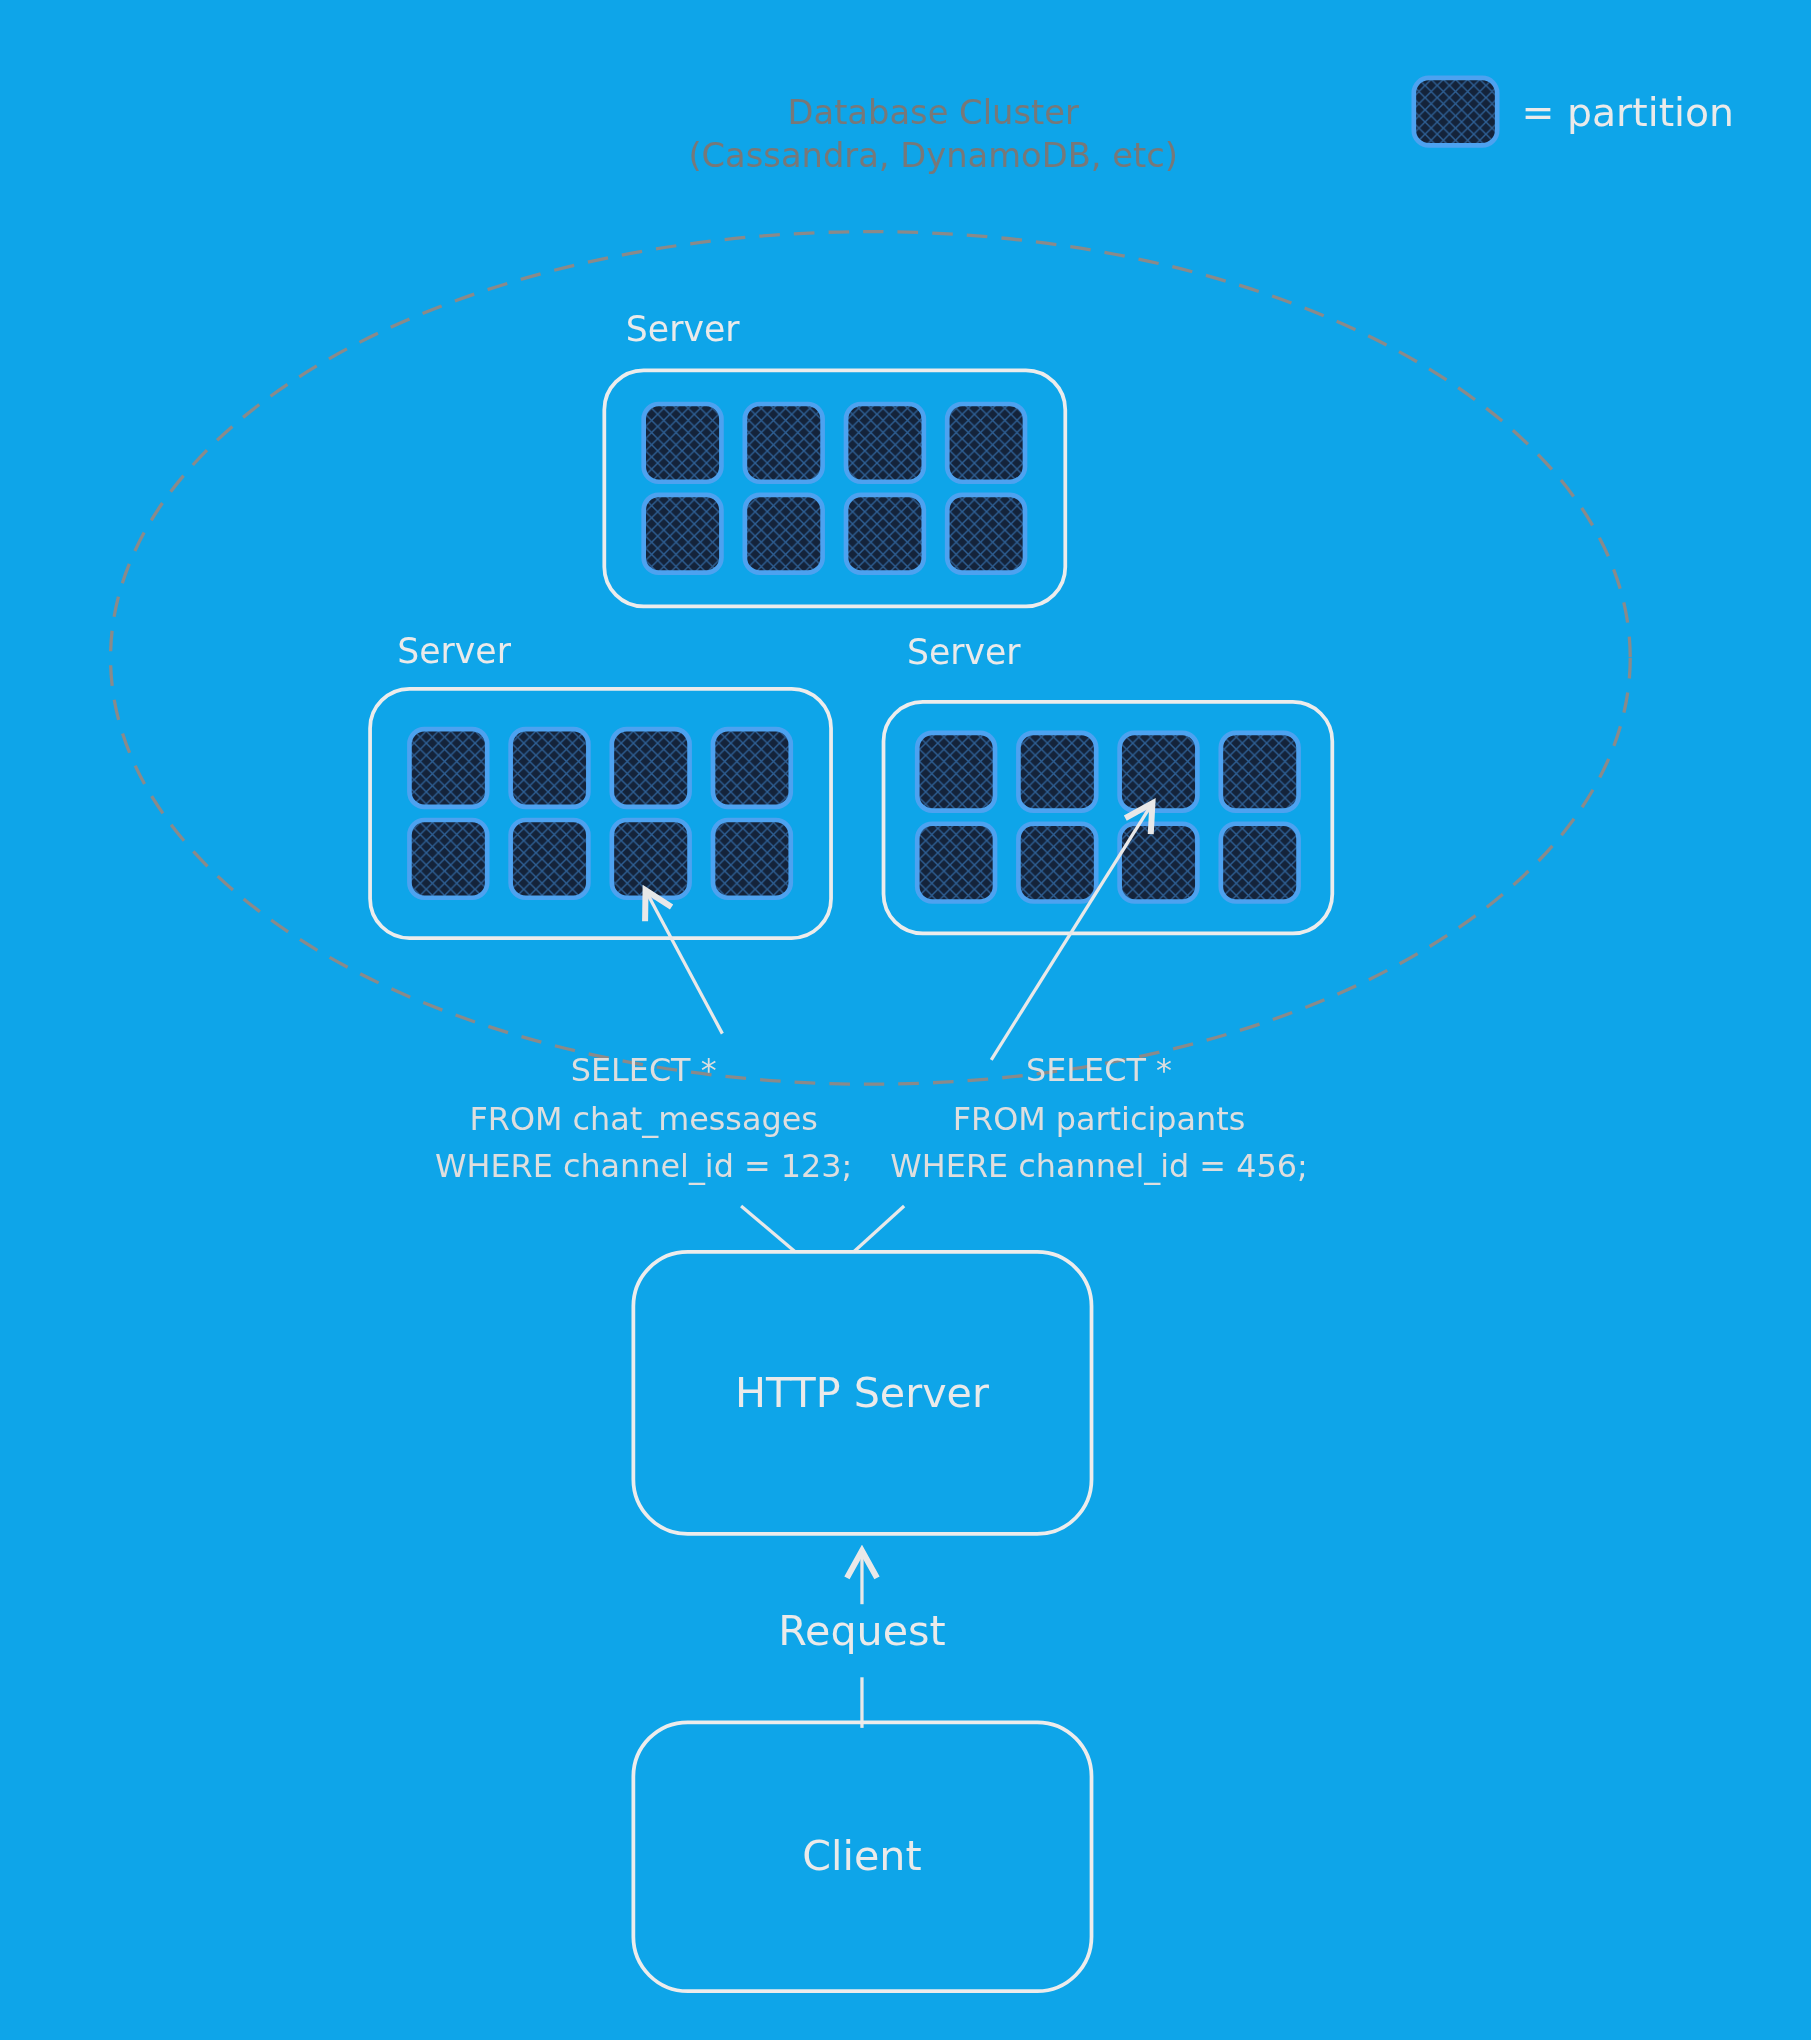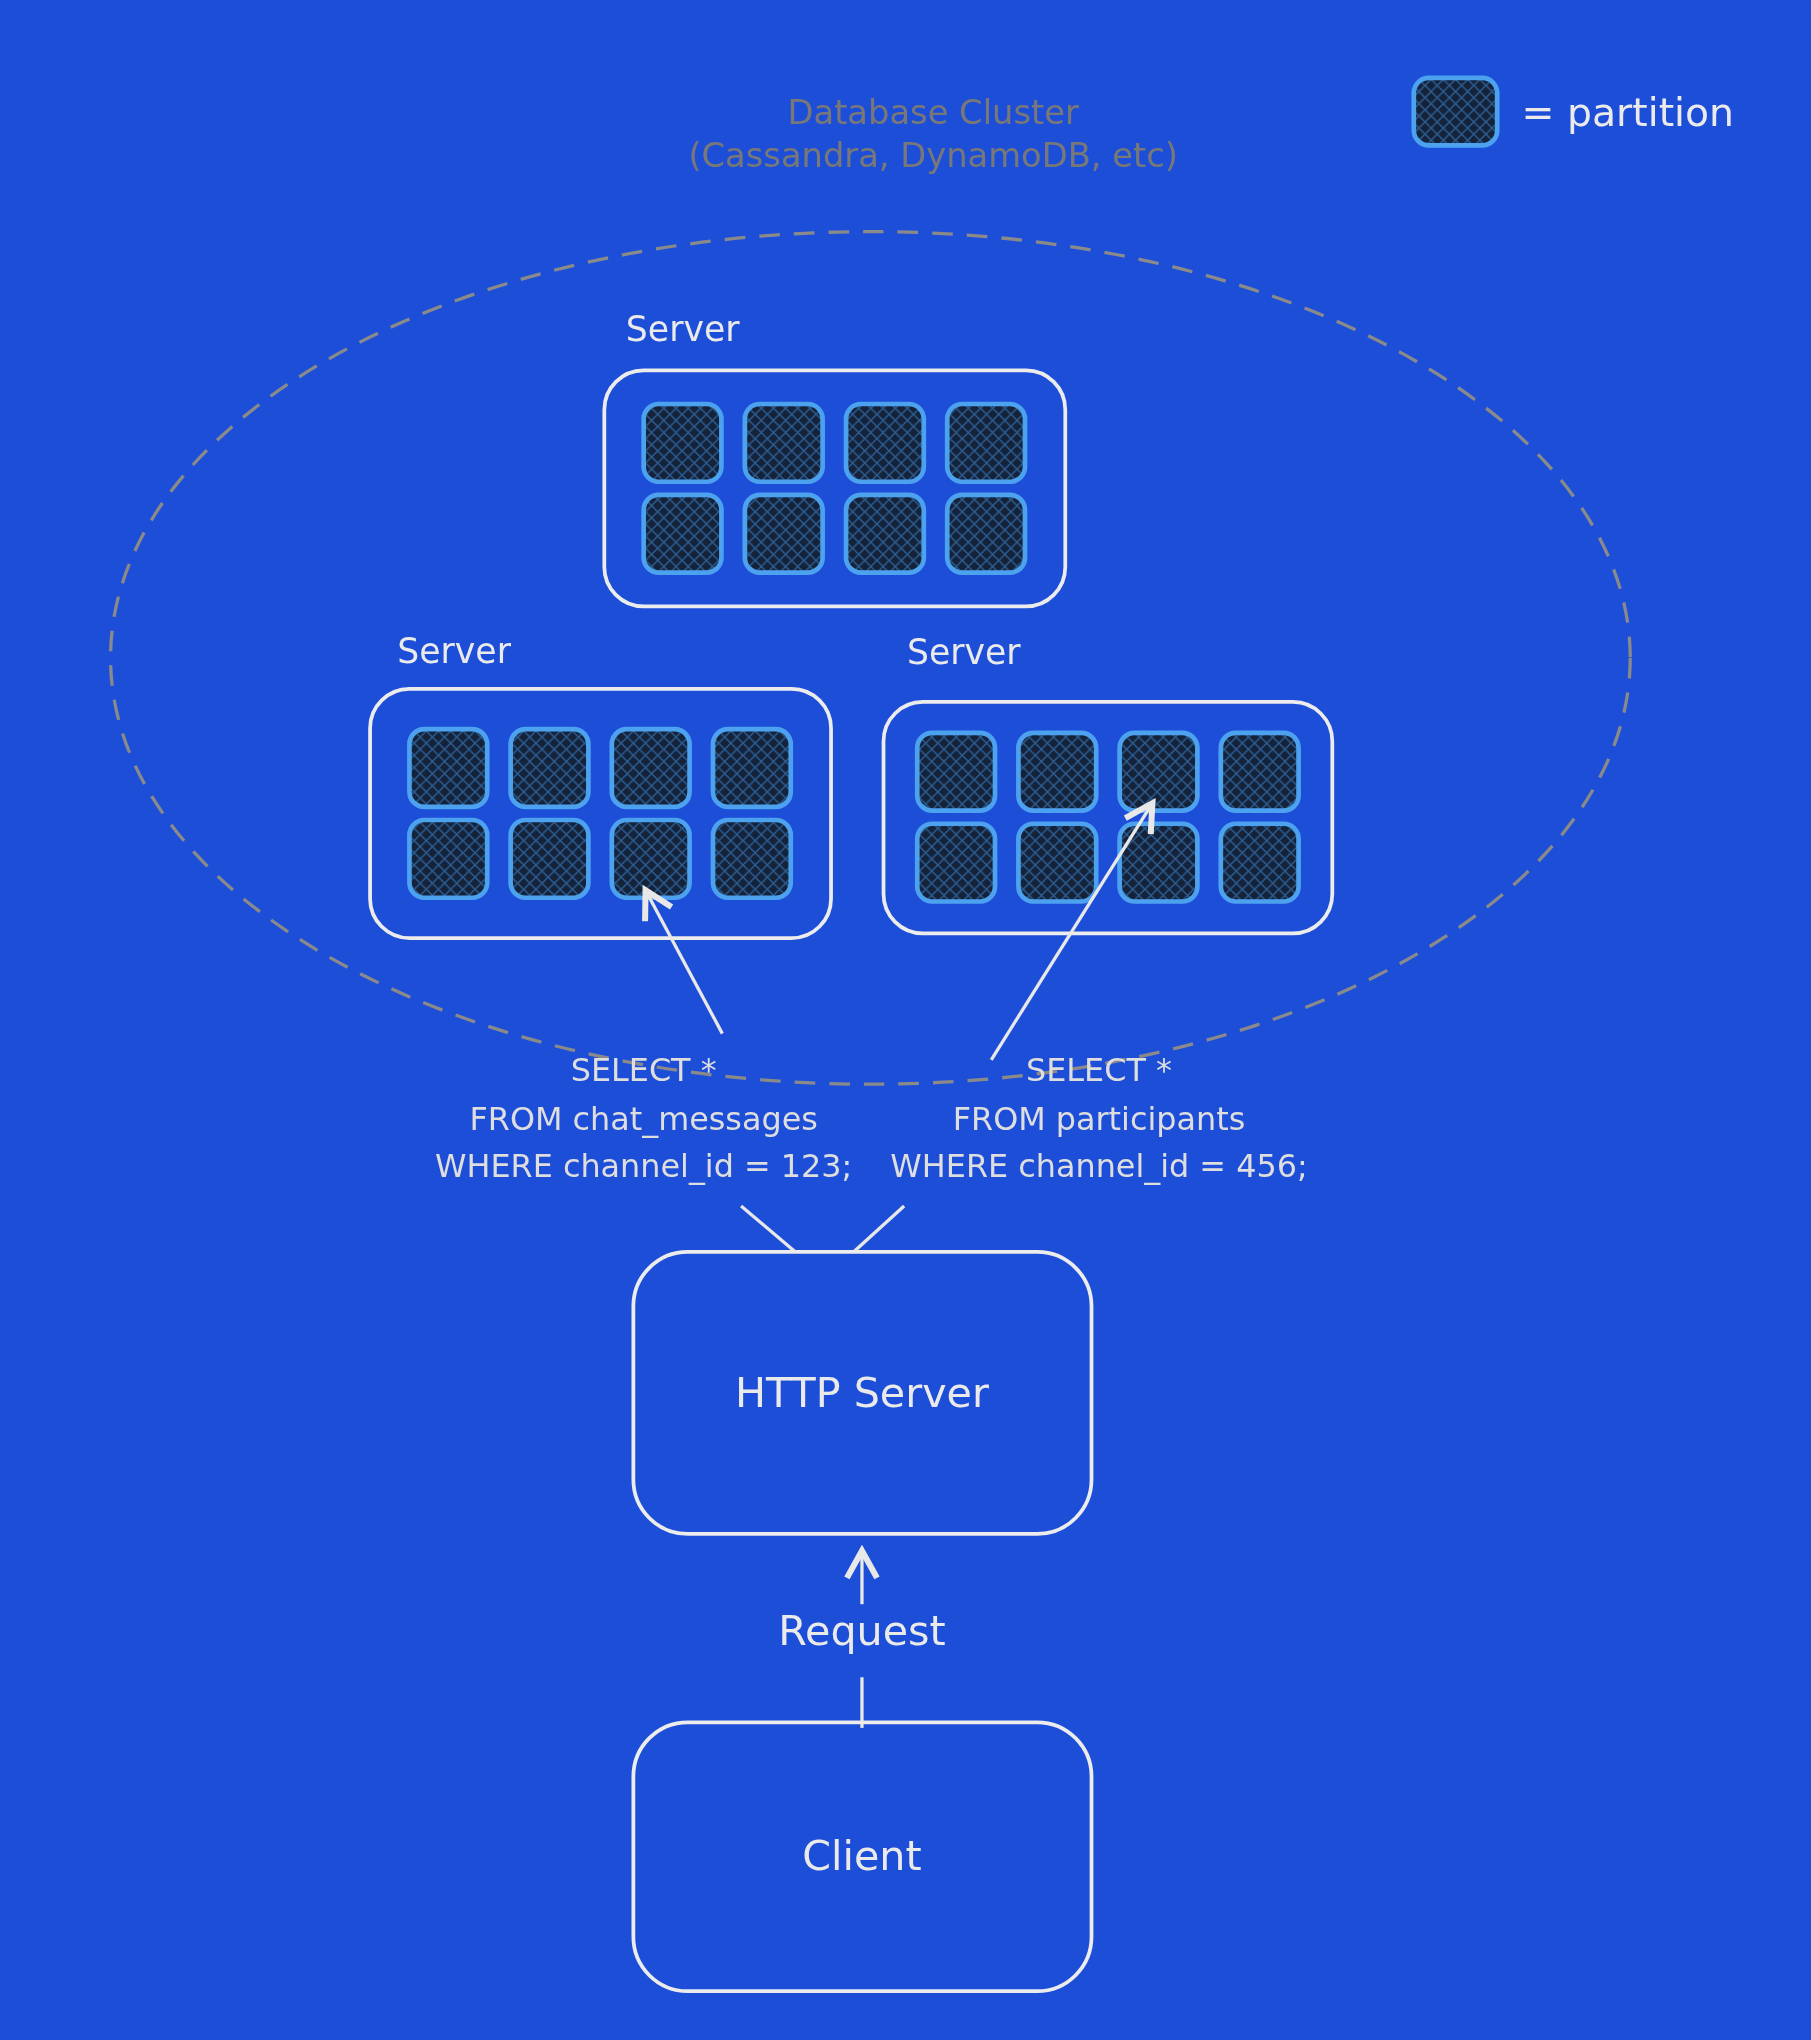--- a/index.html
+++ b/index.html
@@ -1,16 +1,16 @@
 <!DOCTYPE html>
 <html style="font-size:15px"><head>
 <meta charset="utf-8">
 <style>
   html,body{margin:0;padding:0;background:#131313;}
-  .canvas{width:1812px;height:2041px;margin:0 auto;background:#1d4ed8;overflow:hidden;}
+  .canvas{width:1812px;height:2041px;margin:0 auto;background:#0ea5e9;overflow:hidden;}
   svg{display:block;width:1812px;height:2041px;}
   text{font-family:"DejaVu Sans",sans-serif;}
   .t-muted{fill:#787878;font-size:36px;}
   .t-white{fill:#eaeaea;}
   .t-label{font-size:37px;}
   .t-sql{font-size:34px;fill:#dedede;}
   .t-node{font-size:44px;}
   .t-legend{font-size:42px;}
   .box{fill:none;stroke:#ececec;stroke-width:4;}
   .partition{fill:url(#xhatch);stroke:#4da2f0;stroke-width:5;}

